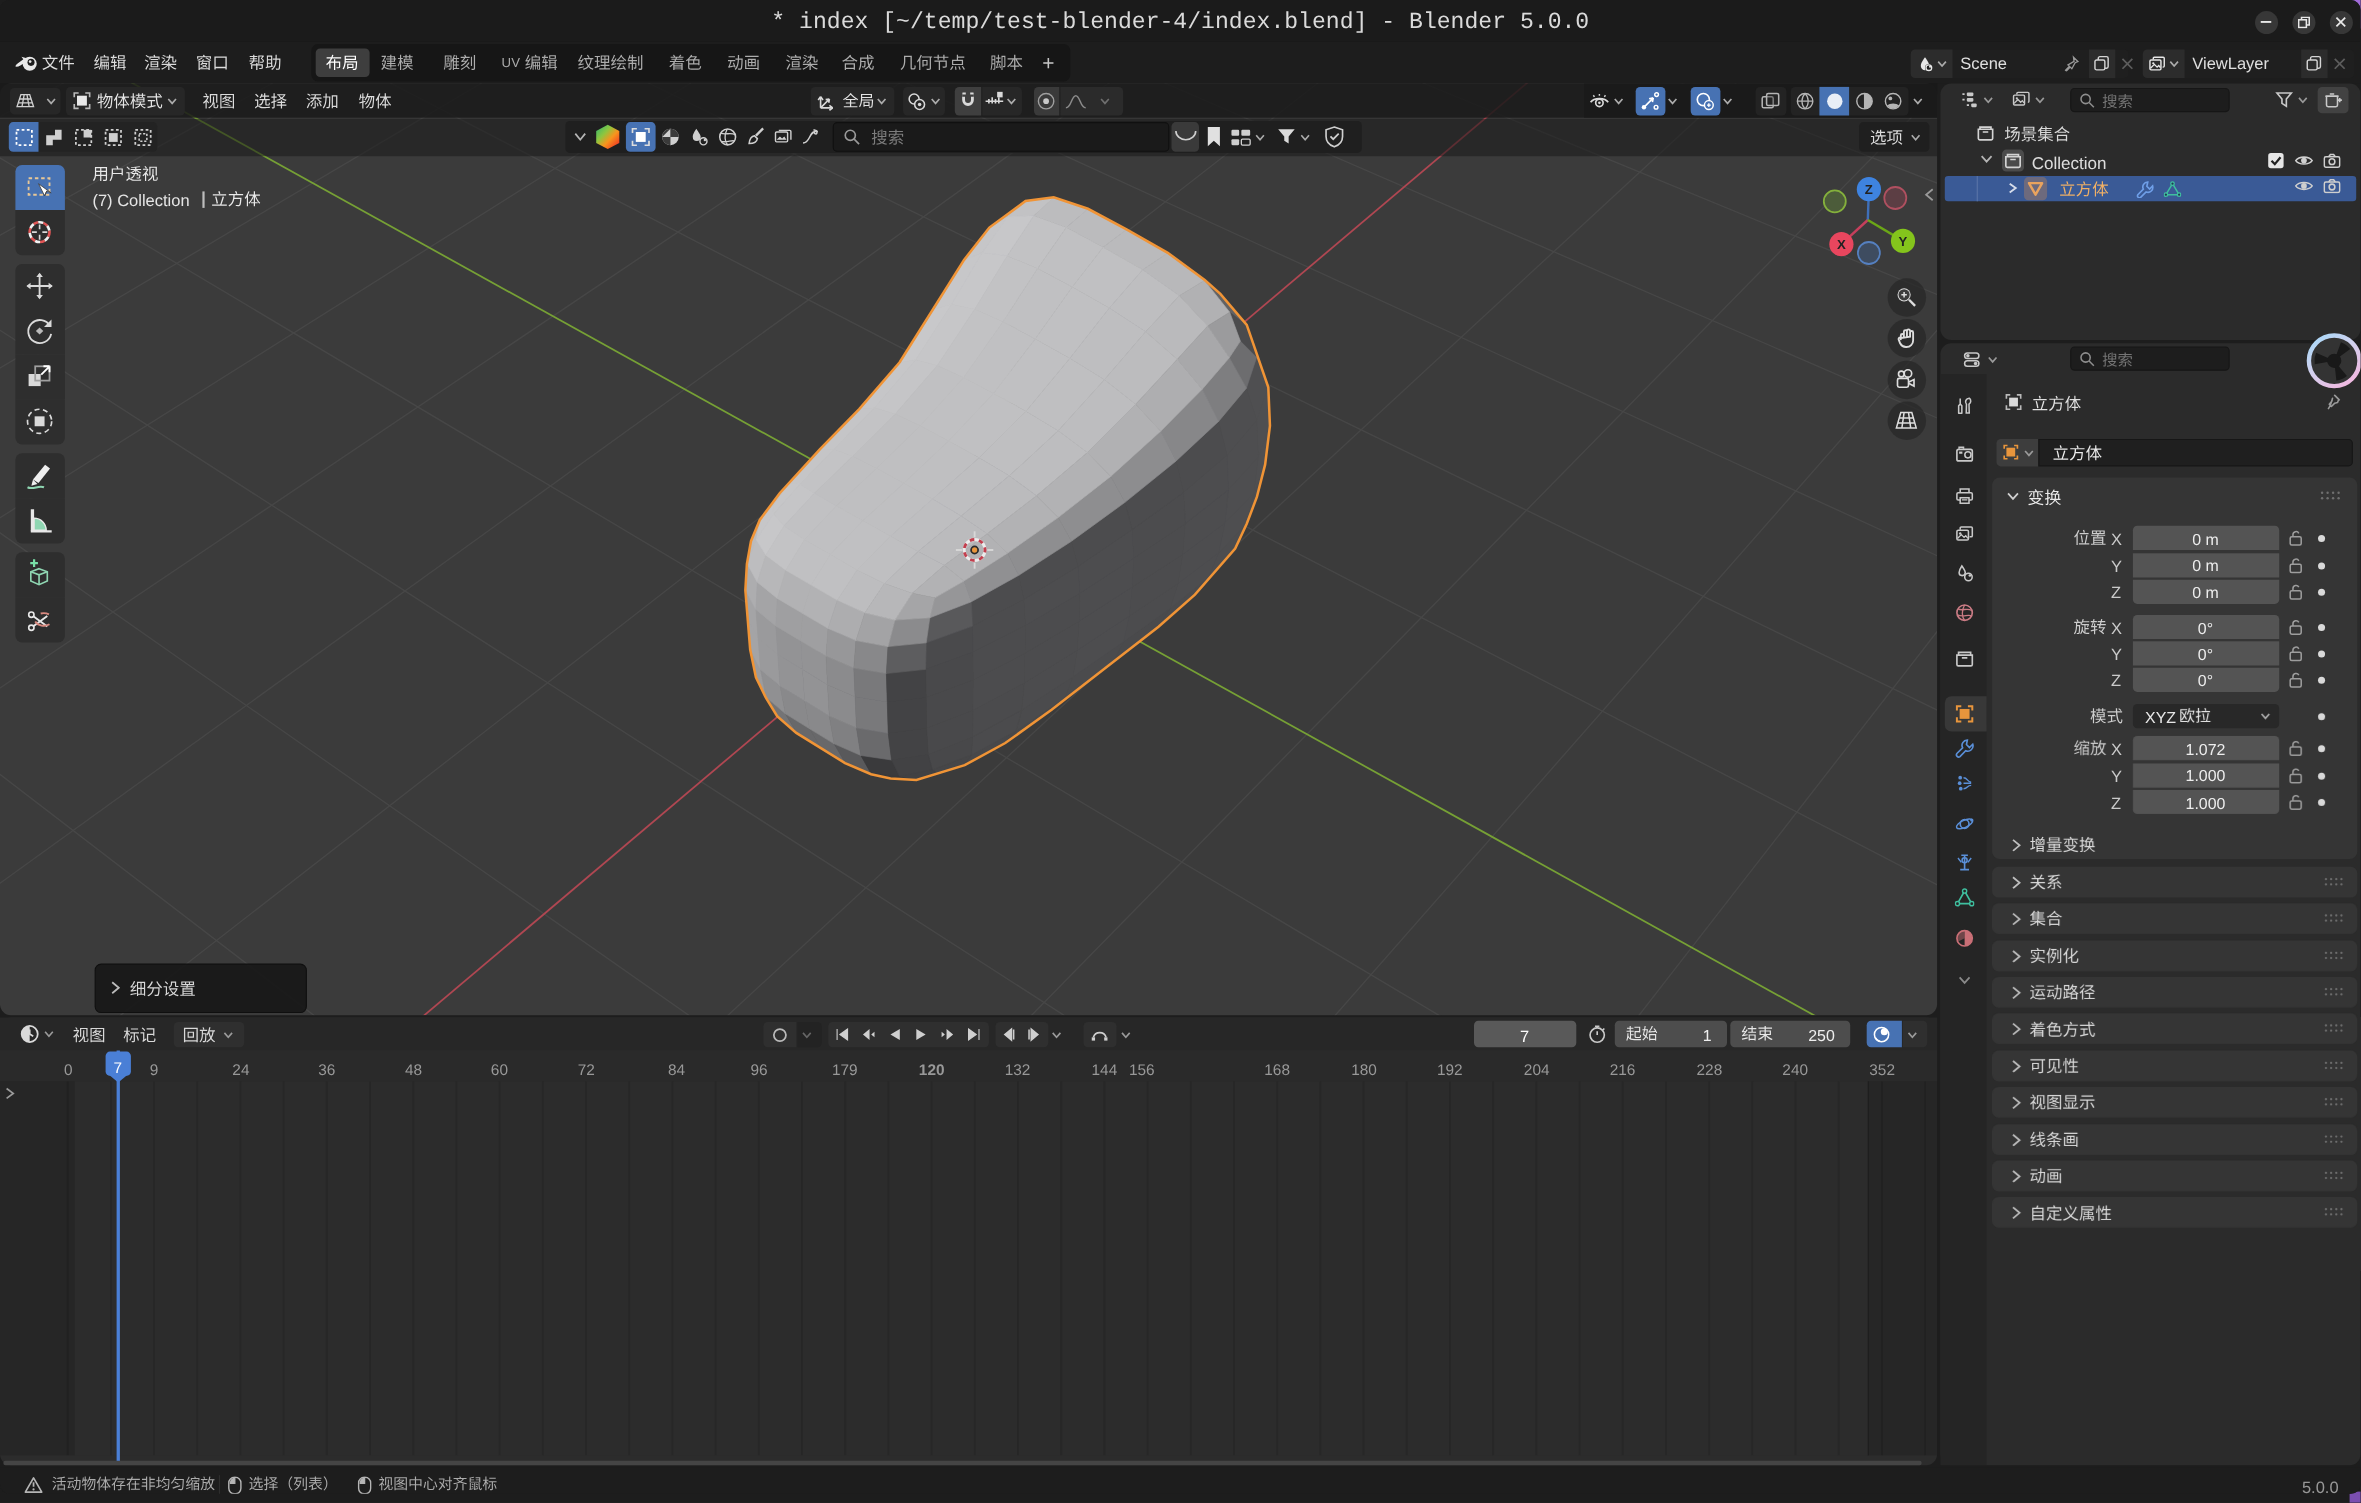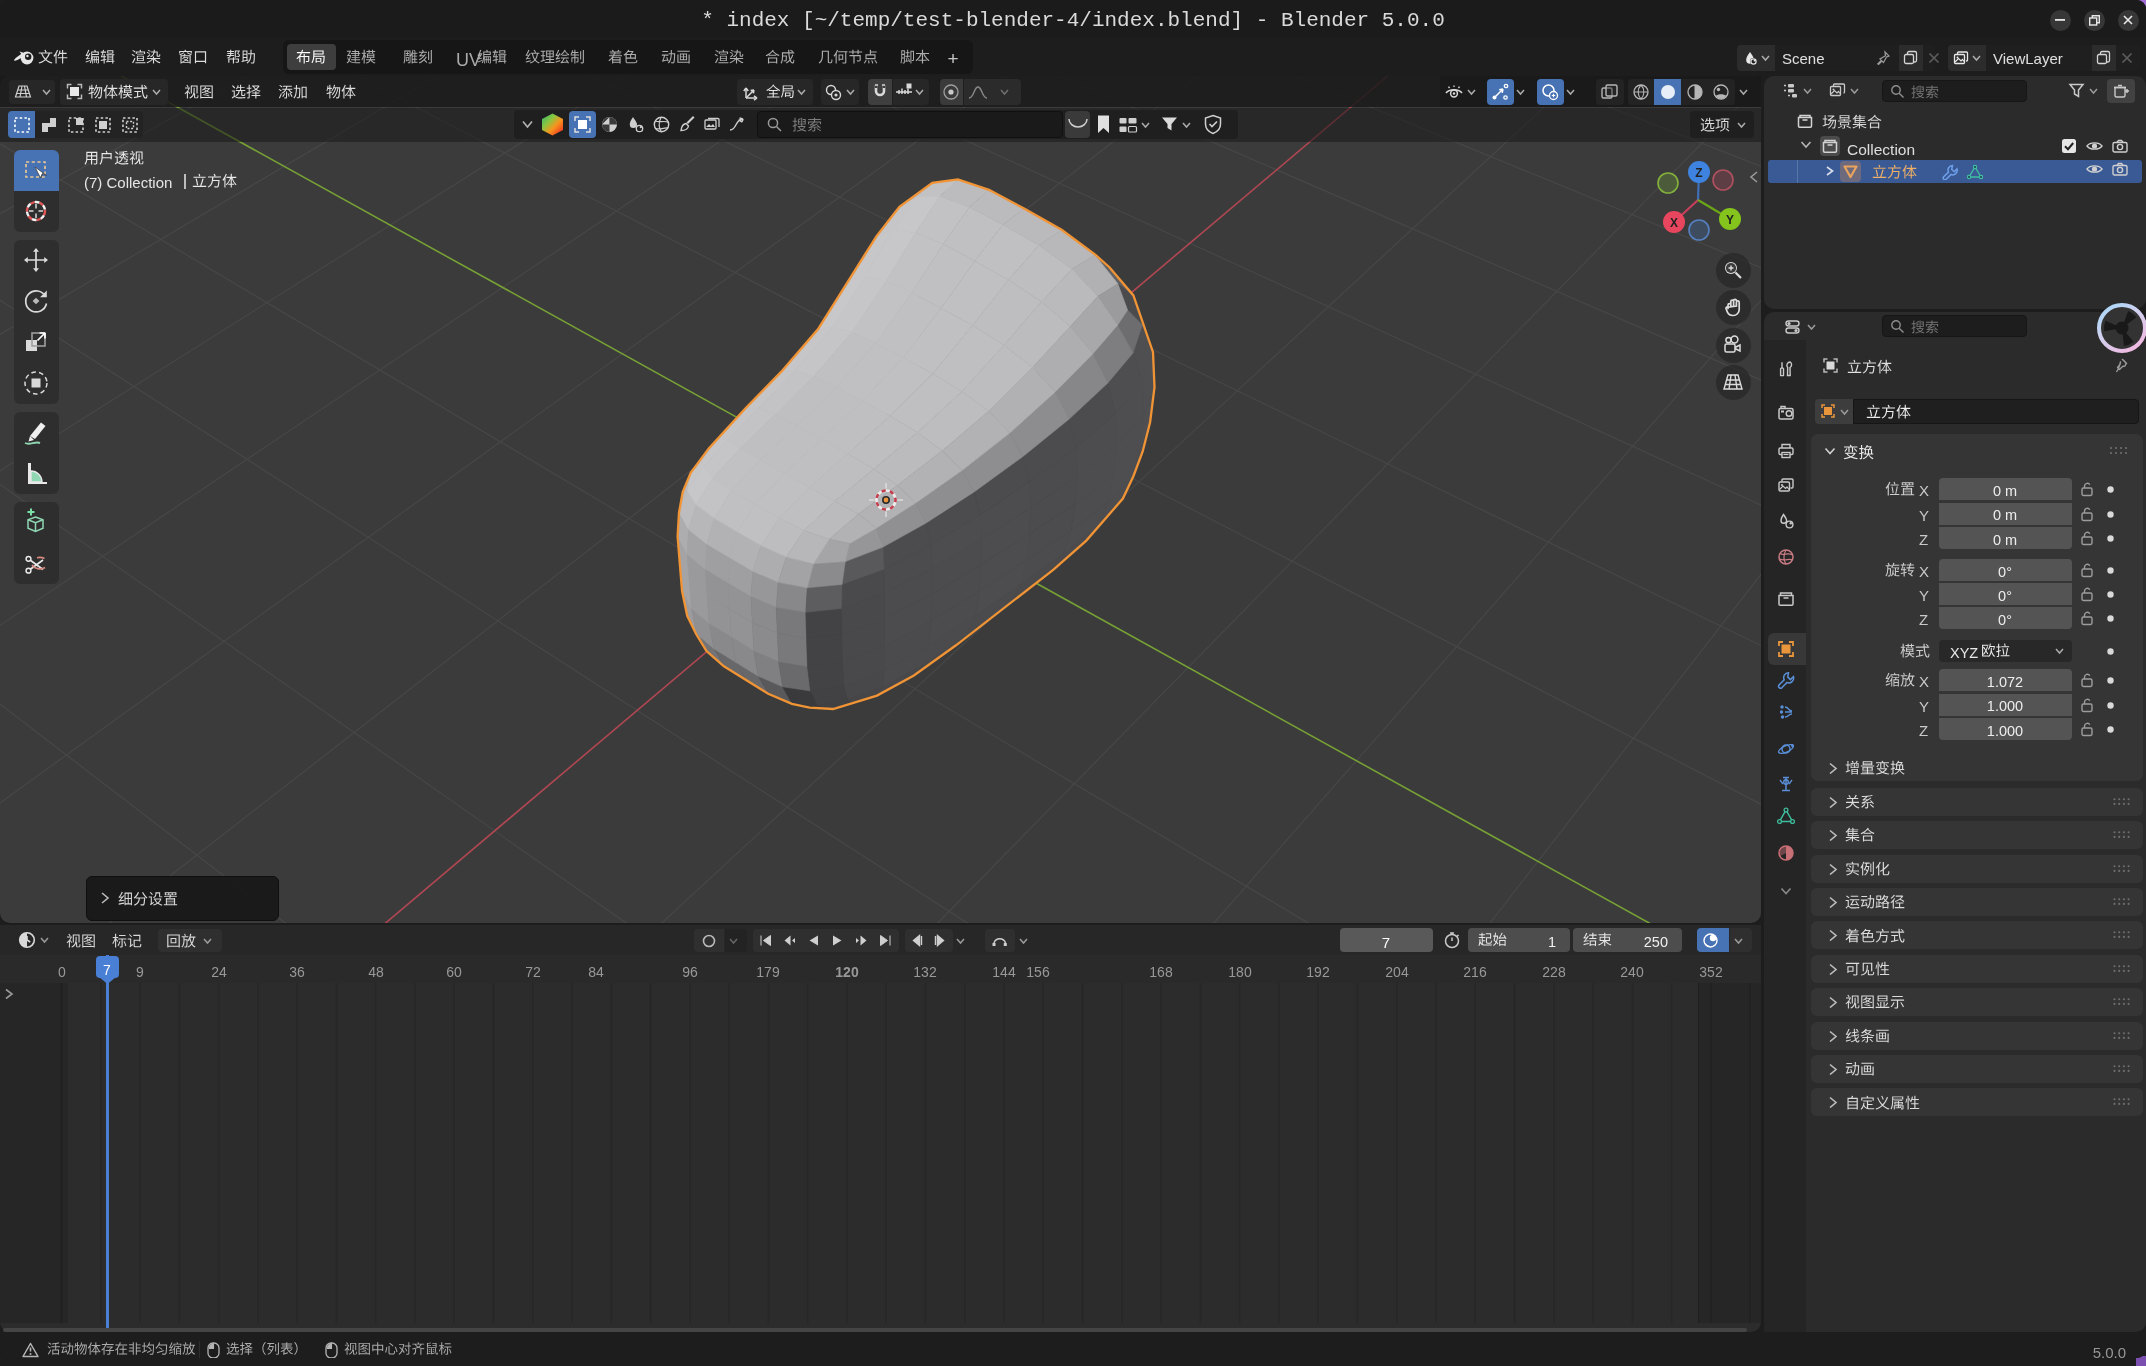--- a/index.html
+++ b/index.html
@@ -101,21 +101,21 @@
     <svg style="position:absolute;left:403.0px;top:44.6px;overflow:visible" width="30.0" height="22.2" viewBox="0 0 30.0 22.2">
       <g fill="#adadad" transform="translate(0,17.40) scale(0.01500)">
         <g transform="translate(0.0,0) scale(1,-1)">
           <path d="M732 806C755 757 776 693 784 650L842 675C834 716 812 780 788 828ZM641 840C610 711 560 582 500 488V796H90V397C90 262 86 83 31 -43C46 -48 75 -64 87 -75C145 57 152 255 152 397V732H436V24C436 9 432 5 419 5C405 5 361 4 312 6C322 -13 334 -46 337 -64C399 -65 441 -63 467 -51C492 -38 500 -16 500 22V433C510 421 520 409 525 401C543 427 560 456 577 487V-81H644V-28H964V41H821V183H945V248H821V385H945V450H821V581H955V649H650C672 706 691 765 706 824ZM265 703V619H189V563H265V482H178V427H413V482H319V563H398V619H319V703ZM191 364V58H240V113H393V364ZM240 308H345V168H240ZM644 385H757V248H644ZM644 450V581H757V450ZM644 183H757V41H644Z"></path>
         </g>
         <g transform="translate(1000.0,0) scale(1,-1)">
           <path d="M851 828V17C851 0 844 -6 827 -6C810 -7 753 -8 691 -5C702 -26 713 -57 716 -77C802 -77 852 -75 882 -64C913 -52 925 -31 925 17V828ZM672 725V167H743V725ZM460 578C443 544 423 512 400 480L196 472C246 523 295 585 338 647H600V716H393C383 752 355 806 327 845L258 826C280 793 301 750 312 716H54V647H251C208 581 157 522 140 504C118 482 100 466 82 463C91 443 102 408 106 393C124 401 155 405 347 416C269 328 171 256 66 206C80 192 103 161 113 146C281 236 436 378 528 556ZM526 388C427 211 252 68 59 -15C73 -30 97 -63 107 -78C211 -27 312 41 401 122C458 70 523 6 556 -35L611 15C576 56 506 119 449 169C505 227 554 291 594 361Z"></path>
         </g>
       </g>
     </svg>
-    <div style="position:absolute;left:455.5px;top:51.2px;font-family:'Liberation Sans',sans-serif;font-size:18px;color:rgba(173,173,173,0.98);font-weight:400;white-space:pre;line-height:1;will-change:transform">UV</div>
+    <div style="position:absolute;left:455.5px;top:51.2px;font-family:'Liberation Sans',sans-serif;font-size:12px;color:rgba(173,173,173,0.98);font-weight:400;white-space:pre;line-height:1;will-change:transform">UV</div>
     <svg style="position:absolute;left:476.5px;top:44.6px;overflow:visible" width="30.0" height="22.2" viewBox="0 0 30.0 22.2">
       <g fill="#adadad" transform="translate(0,17.40) scale(0.01500)">
         <g transform="translate(0.0,0) scale(1,-1)">
           <path d="M40 54 58 -15C140 18 245 61 346 103L332 163C223 121 114 79 40 54ZM61 423C75 430 98 435 205 450C167 386 132 335 116 316C87 278 66 252 45 248C53 230 64 196 68 182C87 194 118 204 339 255C336 271 333 298 334 317L167 282C238 374 307 486 364 597L303 632C286 593 265 554 245 517L133 505C190 593 246 706 287 815L215 840C179 719 112 587 91 554C71 520 55 496 38 491C46 473 57 438 61 423ZM624 350V202H541V350ZM675 350H746V202H675ZM481 412V-72H541V143H624V-47H675V143H746V-46H797V143H871V-7C871 -14 868 -16 861 -17C854 -17 836 -17 814 -16C822 -32 829 -56 831 -73C867 -73 890 -71 908 -62C926 -52 930 -35 930 -8V413L871 412ZM797 350H871V202H797ZM605 826C621 798 637 762 648 732H414V515C414 361 405 139 314 -21C329 -28 360 -50 372 -63C465 99 482 335 483 498H920V732H729C717 765 697 811 675 846ZM483 668H850V561H483Z"></path>
         </g>
         <g transform="translate(1000.0,0) scale(1,-1)">
           <path d="M551 751H819V650H551ZM482 808V594H892V808ZM81 332C89 340 119 346 153 346H244V202L40 167L56 94L244 132V-76H313V146L427 169L423 234L313 214V346H405V414H313V568H244V414H148C176 483 204 565 228 650H412V722H247C255 756 263 791 269 825L196 840C191 801 183 761 174 722H47V650H157C136 570 115 504 105 479C88 435 75 403 58 398C66 380 77 346 81 332ZM815 472V386H560V472ZM400 76 412 8 815 40V-80H885V46L959 52L960 115L885 110V472H953V535H423V472H491V82ZM815 329V242H560V329ZM815 185V105L560 86V185Z"></path>
         </g>
       </g>
     </svg>
@@ -2117,21 +2117,21 @@
       <path d="M1 2 L4.5 6 L8 2" stroke="#9a9a9a" stroke-width="1.5" fill="none"></path>
     </svg>
     <div style="position:absolute;left:0px;top:955px;width:1761px;height:28px;background:#2a2a2a"></div>
     <div style="position:absolute;left:61.5px;top:964.92px;font-family:'Liberation Sans',sans-serif;font-size:14px;color:rgba(155,155,155,0.98);font-weight:400;white-space:pre;transform:translateX(-50%);line-height:1;will-change:transform">0</div>
     <div style="position:absolute;left:140.04px;top:964.92px;font-family:'Liberation Sans',sans-serif;font-size:14px;color:rgba(155,155,155,0.98);font-weight:400;white-space:pre;transform:translateX(-50%);line-height:1;will-change:transform">9</div>
     <div style="position:absolute;left:218.58px;top:964.92px;font-family:'Liberation Sans',sans-serif;font-size:14px;color:rgba(155,155,155,0.98);font-weight:400;white-space:pre;transform:translateX(-50%);line-height:1;will-change:transform">24</div>
     <div style="position:absolute;left:297.12px;top:964.92px;font-family:'Liberation Sans',sans-serif;font-size:14px;color:rgba(155,155,155,0.98);font-weight:400;white-space:pre;transform:translateX(-50%);line-height:1;will-change:transform">36</div>
     <div style="position:absolute;left:375.66px;top:964.92px;font-family:'Liberation Sans',sans-serif;font-size:14px;color:rgba(155,155,155,0.98);font-weight:400;white-space:pre;transform:translateX(-50%);line-height:1;will-change:transform">48</div>
     <div style="position:absolute;left:454.2px;top:964.92px;font-family:'Liberation Sans',sans-serif;font-size:14px;color:rgba(155,155,155,0.98);font-weight:400;white-space:pre;transform:translateX(-50%);line-height:1;will-change:transform">60</div>
     <div style="position:absolute;left:532.74px;top:964.92px;font-family:'Liberation Sans',sans-serif;font-size:14px;color:rgba(155,155,155,0.98);font-weight:400;white-space:pre;transform:translateX(-50%);line-height:1;will-change:transform">72</div>
-    <div style="position:absolute;left:596px;top:964.92px;font-family:'Liberation Sans',sans-serif;font-size:14px;color:rgba(155,155,155,0.98);font-weight:400;white-space:pre;transform:translateX(-50%);line-height:1;will-change:transform">84</div>
+    <div style="position:absolute;left:615px;top:964.92px;font-family:'Liberation Sans',sans-serif;font-size:14px;color:rgba(155,155,155,0.98);font-weight:400;white-space:pre;transform:translateX(-50%);line-height:1;will-change:transform">84</div>
     <div style="position:absolute;left:689.82px;top:964.92px;font-family:'Liberation Sans',sans-serif;font-size:14px;color:rgba(155,155,155,0.98);font-weight:400;white-space:pre;transform:translateX(-50%);line-height:1;will-change:transform">96</div>
     <div style="position:absolute;left:768.36px;top:964.92px;font-family:'Liberation Sans',sans-serif;font-size:14px;color:rgba(155,155,155,0.98);font-weight:400;white-space:pre;transform:translateX(-50%);line-height:1;will-change:transform">179</div>
     <div style="position:absolute;left:846.9px;top:964.92px;font-family:'Liberation Sans',sans-serif;font-size:14px;color:rgba(155,155,155,0.98);font-weight:700;white-space:pre;transform:translateX(-50%);line-height:1;will-change:transform">120</div>
     <div style="position:absolute;left:925.44px;top:964.92px;font-family:'Liberation Sans',sans-serif;font-size:14px;color:rgba(155,155,155,0.98);font-weight:400;white-space:pre;transform:translateX(-50%);line-height:1;will-change:transform">132</div>
     <div style="position:absolute;left:1003.98px;top:964.92px;font-family:'Liberation Sans',sans-serif;font-size:14px;color:rgba(155,155,155,0.98);font-weight:400;white-space:pre;transform:translateX(-50%);line-height:1;will-change:transform">144</div>
     <div style="position:absolute;left:1038px;top:964.92px;font-family:'Liberation Sans',sans-serif;font-size:14px;color:rgba(155,155,155,0.98);font-weight:400;white-space:pre;transform:translateX(-50%);line-height:1;will-change:transform">156</div>
     <div style="position:absolute;left:1161.06px;top:964.92px;font-family:'Liberation Sans',sans-serif;font-size:14px;color:rgba(155,155,155,0.98);font-weight:400;white-space:pre;transform:translateX(-50%);line-height:1;will-change:transform">168</div>
     <div style="position:absolute;left:1239.6px;top:964.92px;font-family:'Liberation Sans',sans-serif;font-size:14px;color:rgba(155,155,155,0.98);font-weight:400;white-space:pre;transform:translateX(-50%);line-height:1;will-change:transform">180</div>
     <div style="position:absolute;left:1318.14px;top:964.92px;font-family:'Liberation Sans',sans-serif;font-size:14px;color:rgba(155,155,155,0.98);font-weight:400;white-space:pre;transform:translateX(-50%);line-height:1;will-change:transform">192</div>
     <div style="position:absolute;left:1396.68px;top:964.92px;font-family:'Liberation Sans',sans-serif;font-size:14px;color:rgba(155,155,155,0.98);font-weight:400;white-space:pre;transform:translateX(-50%);line-height:1;will-change:transform">204</div>

